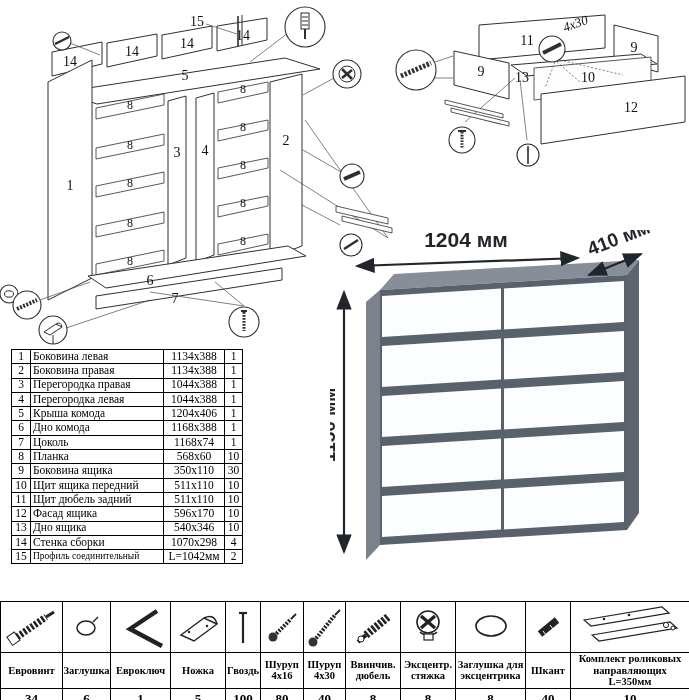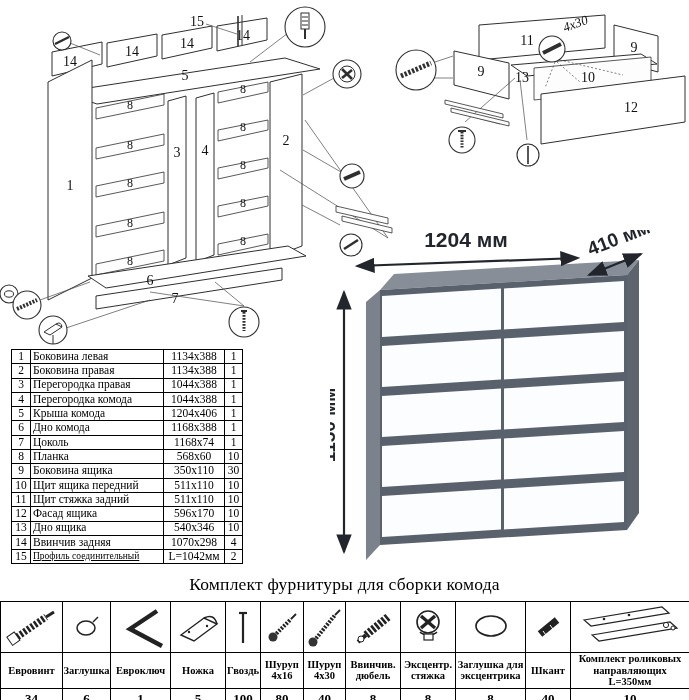--- a/index.html
+++ b/index.html
@@ -12,21 +12,21 @@
   .callout{stroke:#4a4a4a;stroke-width:.7;fill:none;}
   .dcircle{stroke:#2f2f2f;stroke-width:1.1;fill:#fff;}
   .num{font-size:14px;}
   .numS{font-size:12px;}
   
   .parts{position:absolute;left:11px;top:349px;border-collapse:collapse;table-layout:fixed;}
   .parts td{border:1px solid #000;font-size:11.5px;line-height:1;height:13.3px;
             padding:0 2px;white-space:nowrap;overflow:hidden;}
   .parts td.c{text-align:center;padding:0 1px;}
   .parts tr.ctr td.nm{text-align:left;}
-  .parts tr.small td.nm{font-size:9.5px;text-decoration:underline;}
+  .parts tr.small td.nm{font-size:9.5px;}
   
   .title{position:absolute;left:0;top:574px;width:689px;text-align:center;
          font-size:17.5px;letter-spacing:.2px;}
   
   .hw{position:absolute;left:0;top:601px;border-collapse:collapse;table-layout:fixed;width:689px;font-weight:bold;}
   .hw td{border:1px solid #000;text-align:center;vertical-align:middle;padding:0;overflow:hidden;}
   .hw tr.icons td{height:50px;}
   .hw tr.names td{height:24px;font-size:10.5px;line-height:1.1;}
   .hw tr.qtys td{height:20px;font-size:13px;}
   .hwicon{display:block;margin:0 auto;}
@@ -253,21 +253,21 @@
           <td class="c">1</td>
         </tr>
       <tr>
           <td class="c">3</td>
           <td class="nm">Перегородка правая</td>
           <td class="c">1044x388</td>
           <td class="c">1</td>
         </tr>
       <tr>
           <td class="c">4</td>
-          <td class="nm">Перегородка комода</td>
+          <td class="nm">Перегородка левая</td>
           <td class="c">1044x388</td>
           <td class="c">1</td>
         </tr>
       <tr>
           <td class="c">5</td>
           <td class="nm">Крыша комода</td>
           <td class="c">1204x406</td>
           <td class="c">1</td>
         </tr>
       <tr>
@@ -295,52 +295,51 @@
           <td class="c">30</td>
         </tr>
       <tr>
           <td class="c">10</td>
           <td class="nm">Щит ящика передний</td>
           <td class="c">511x110</td>
           <td class="c">10</td>
         </tr>
       <tr>
           <td class="c">11</td>
-          <td class="nm">Щит стяжка задний</td>
+          <td class="nm">Щит дюбель задний</td>
           <td class="c">511x110</td>
           <td class="c">10</td>
         </tr>
       <tr class="ctr">
           <td class="c">12</td>
           <td class="nm">Фасад ящика</td>
           <td class="c">596x170</td>
           <td class="c">10</td>
         </tr>
       <tr class="ctr">
           <td class="c">13</td>
           <td class="nm">Дно ящика</td>
           <td class="c">540x346</td>
           <td class="c">10</td>
         </tr>
       <tr class="ctr">
           <td class="c">14</td>
-          <td class="nm">Ввинчив задняя</td>
+          <td class="nm">Стенка сборки</td>
           <td class="c">1070x298</td>
           <td class="c">4</td>
         </tr>
       <tr class="small">
           <td class="c">15</td>
           <td class="nm">Профиль соединительный</td>
           <td class="c">L=1042мм</td>
           <td class="c">2</td>
         </tr>
     </tbody>
   </table>
 
-  <div class="title">Комплект фурнитуры для сборки комода</div>
 
   <table class="hw">
     <colgroup>
       <col style="width:62px">
         <col style="width:48px">
         <col style="width:60px">
         <col style="width:55px">
       <col style="width:35px">
         <col style="width:43px">
         <col style="width:42px">

